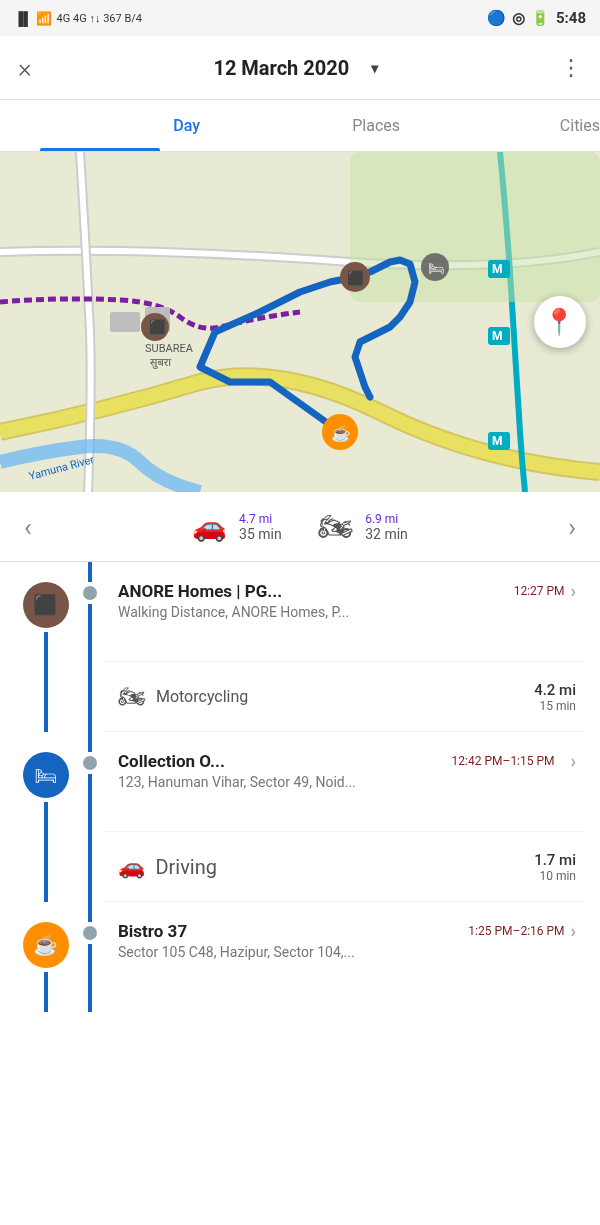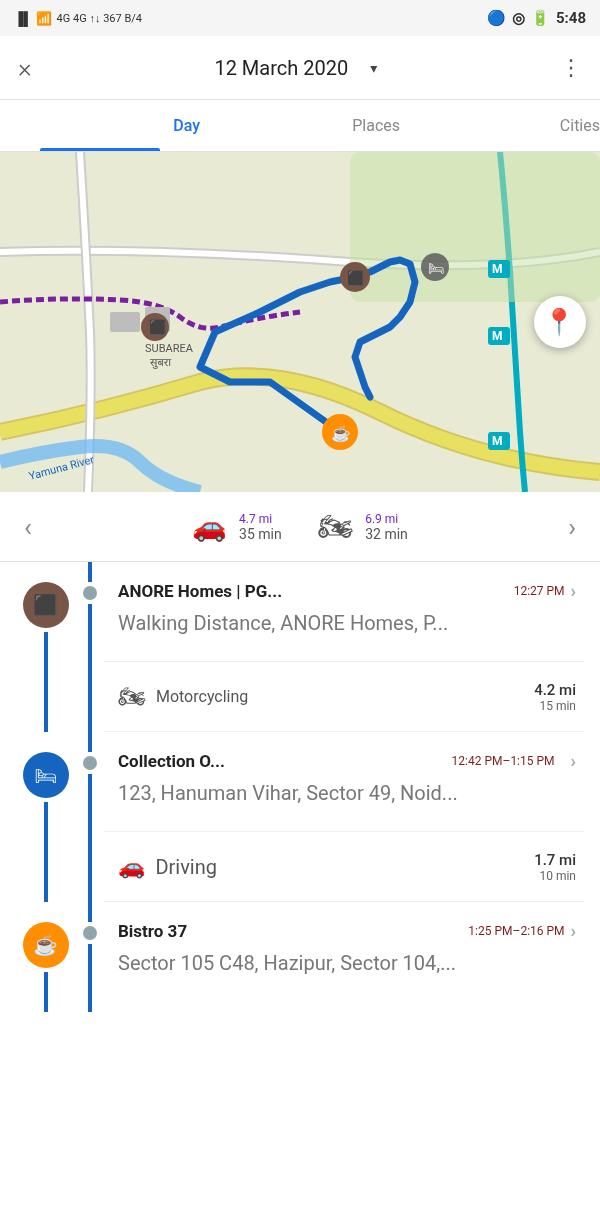--- a/index.html
+++ b/index.html
@@ -30,21 +30,21 @@
       background: #fff;
       height: 64px;
       display: flex;
       align-items: center;
       justify-content: space-between;
       padding: 0 18px;
       border-bottom: 1px solid #e0e0e0;
     }
     .header-title {
       font-size: 20px;
-      font-weight: 400;
+      font-weight: 700;
       color: #222;
       display: flex;
       align-items: center;
       gap: 22px;
     }
     .header-title .dropdown-arrow {
       font-size: 14px;
       color: #444;
     }
     .header-icon {
@@ -192,23 +192,23 @@
       font-size: 12px;
       color: #7f1d1d;
       font-weight: 400;
       margin-left: 8px;
     }
     .chevron-right {
       color: #aaa;
       font-size: 18px;
     }
     .place-address {
-      font-size: 20px;
+      font-size: 14px;
       color: #777;
-      margin-top: 10px;
+      margin-top: 3px;
     }
     .segment-mode {
       display: flex;
       align-items: center;
       gap: 10px;
       font-size: 16px;
       color: #555;
     }
     .segment-stats {
       text-align: right;

